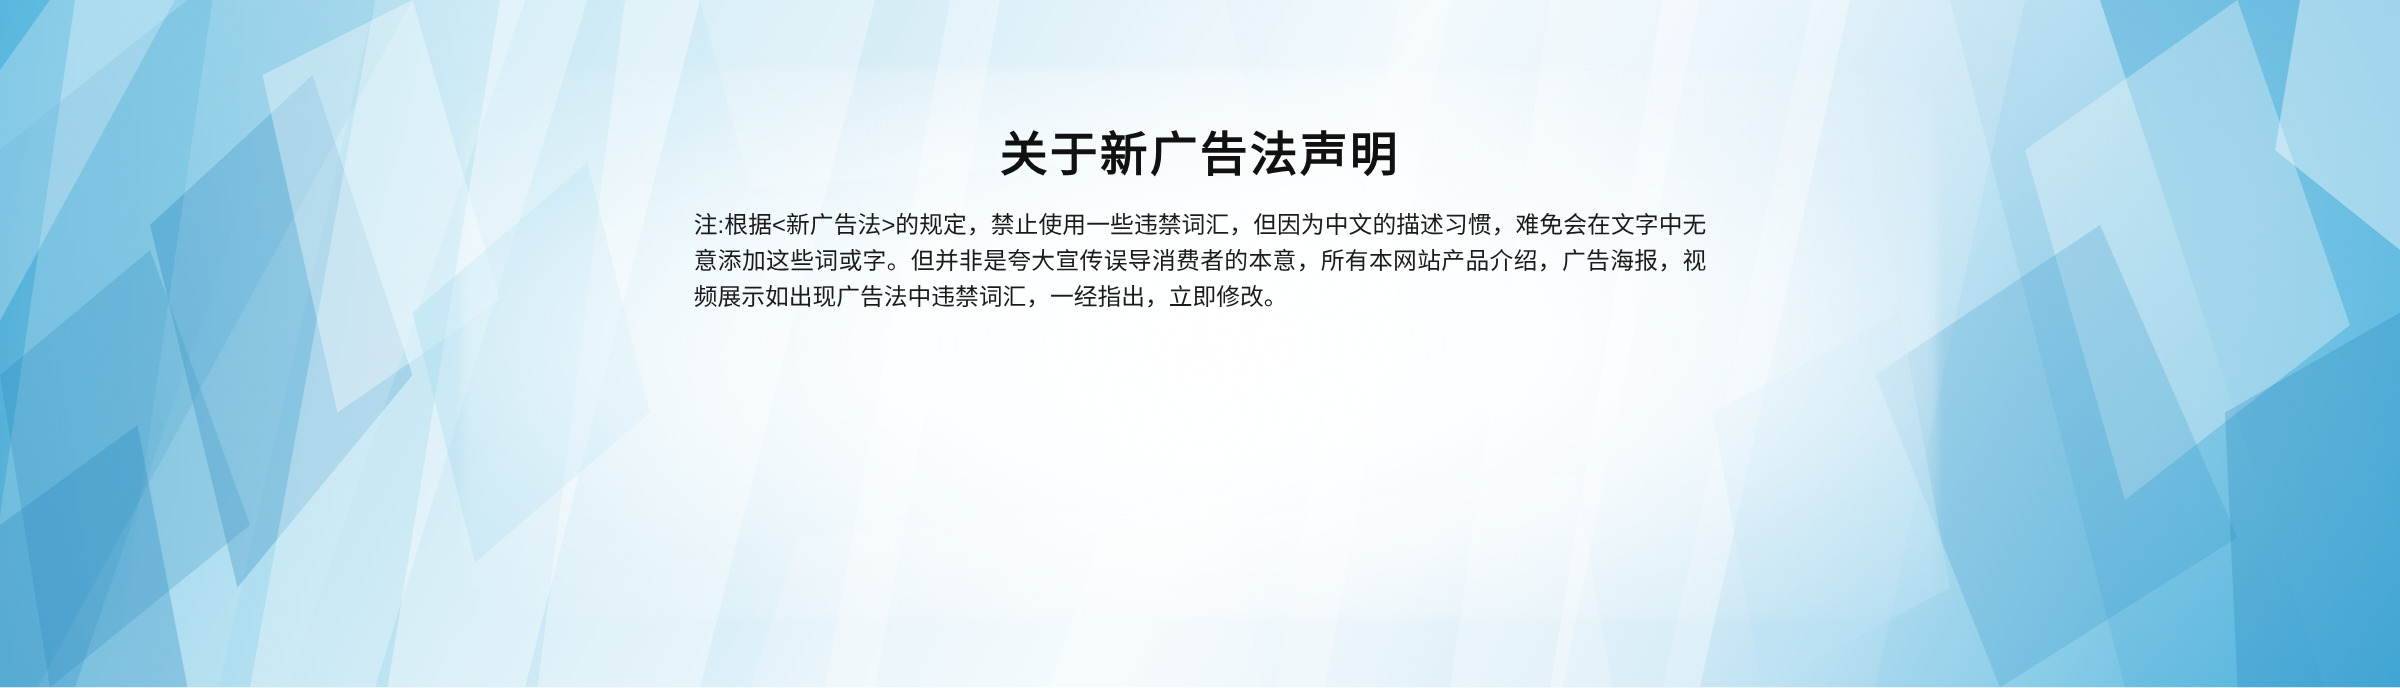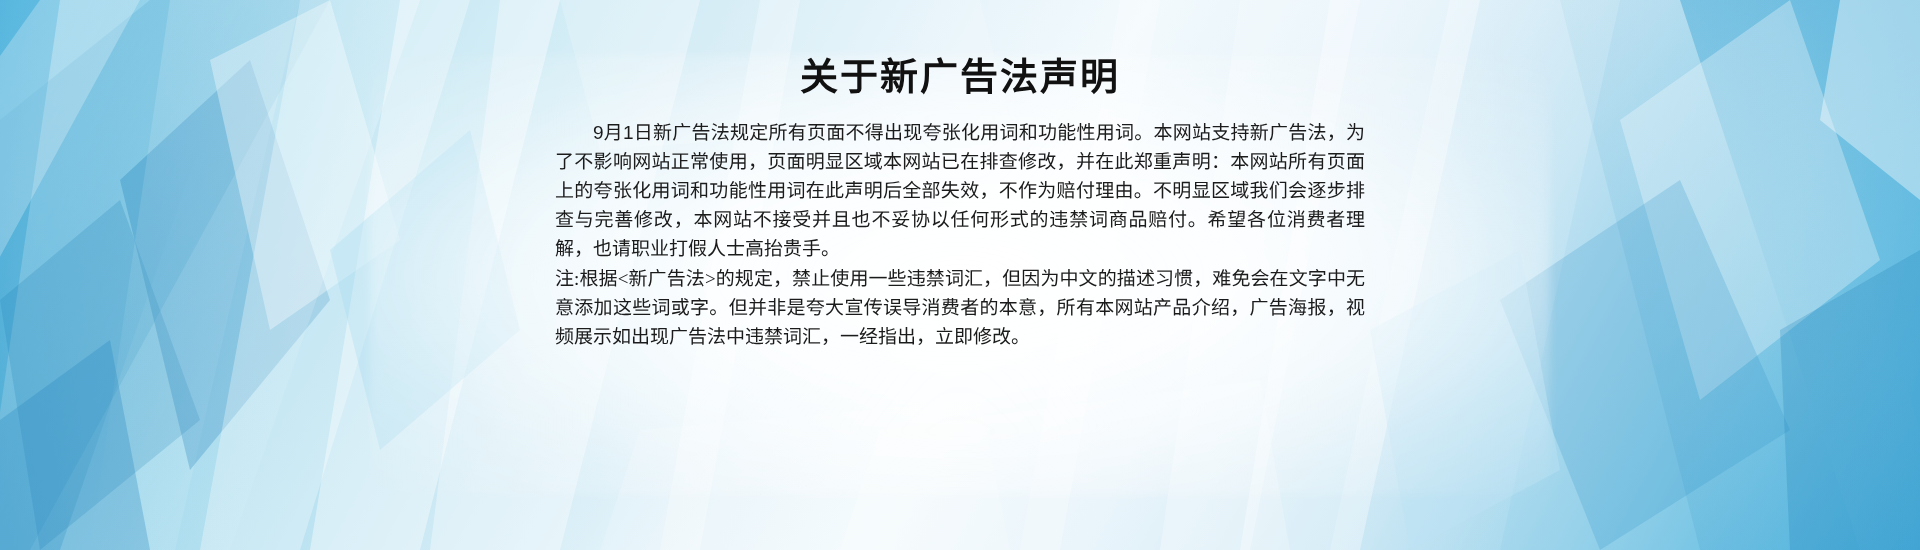--- a/index.html
+++ b/index.html
@@ -41,21 +41,21 @@
     filter: blur(4px);
   }
 
   
   .content {
     position: absolute;
     left: 50%;
     top: 0;
     transform: translateX(-50%);
     width: 810px;
-    padding-top: 54px;
+    padding-top: 102px;
     text-align: left;
   }
   .title {
     font-size: 38px;
     font-weight: bold;
     color: #111111;
     text-align: center;
     letter-spacing: 2px;
     line-height: 1.25;
     margin: 0 0 16px 0;
@@ -130,18 +130,17 @@
       <polygon points="640,430 980,400 1010,550 600,550" fill="#ffffff" opacity="0.18"></polygon>
       <polygon points="560,0 980,0 1010,120 600,150" fill="#ffffff" opacity="0.18"></polygon>
     </svg>
   </div>
 
   <div class="glow"></div>
 
   <div class="content">
     <h1 class="title">关于新广告法声明</h1>
 
-    <p class="para indent">9月1日新广告法规定所有页面不得出现夸张化用词和功能性用词。本网站支持新广告法，为了不影响网站正常使用，页面明显区域本网站已在排查修改，并在此郑重声明：本网站所有页面上的夸张化用词和功能性用词在此声明后全部失效，不作为赔付理由。不明显区域我们会逐步排查与完善修改，本网站不接受并且也不妥协以任何形式的违禁词商品赔付。希望各位消费者理解，也请职业打假人士高抬贵手。</p>
 
     <p class="para">注:根据&lt;新广告法&gt;的规定，禁止使用一些违禁词汇，但因为中文的描述习惯，难免会在文字中无意添加这些词或字。但并非是夸大宣传误导消费者的本意，所有本网站产品介绍，广告海报，视频展示如出现广告法中违禁词汇，一经指出，立即修改。</p>
   </div>
 
 </div>
 
 </body></html>

